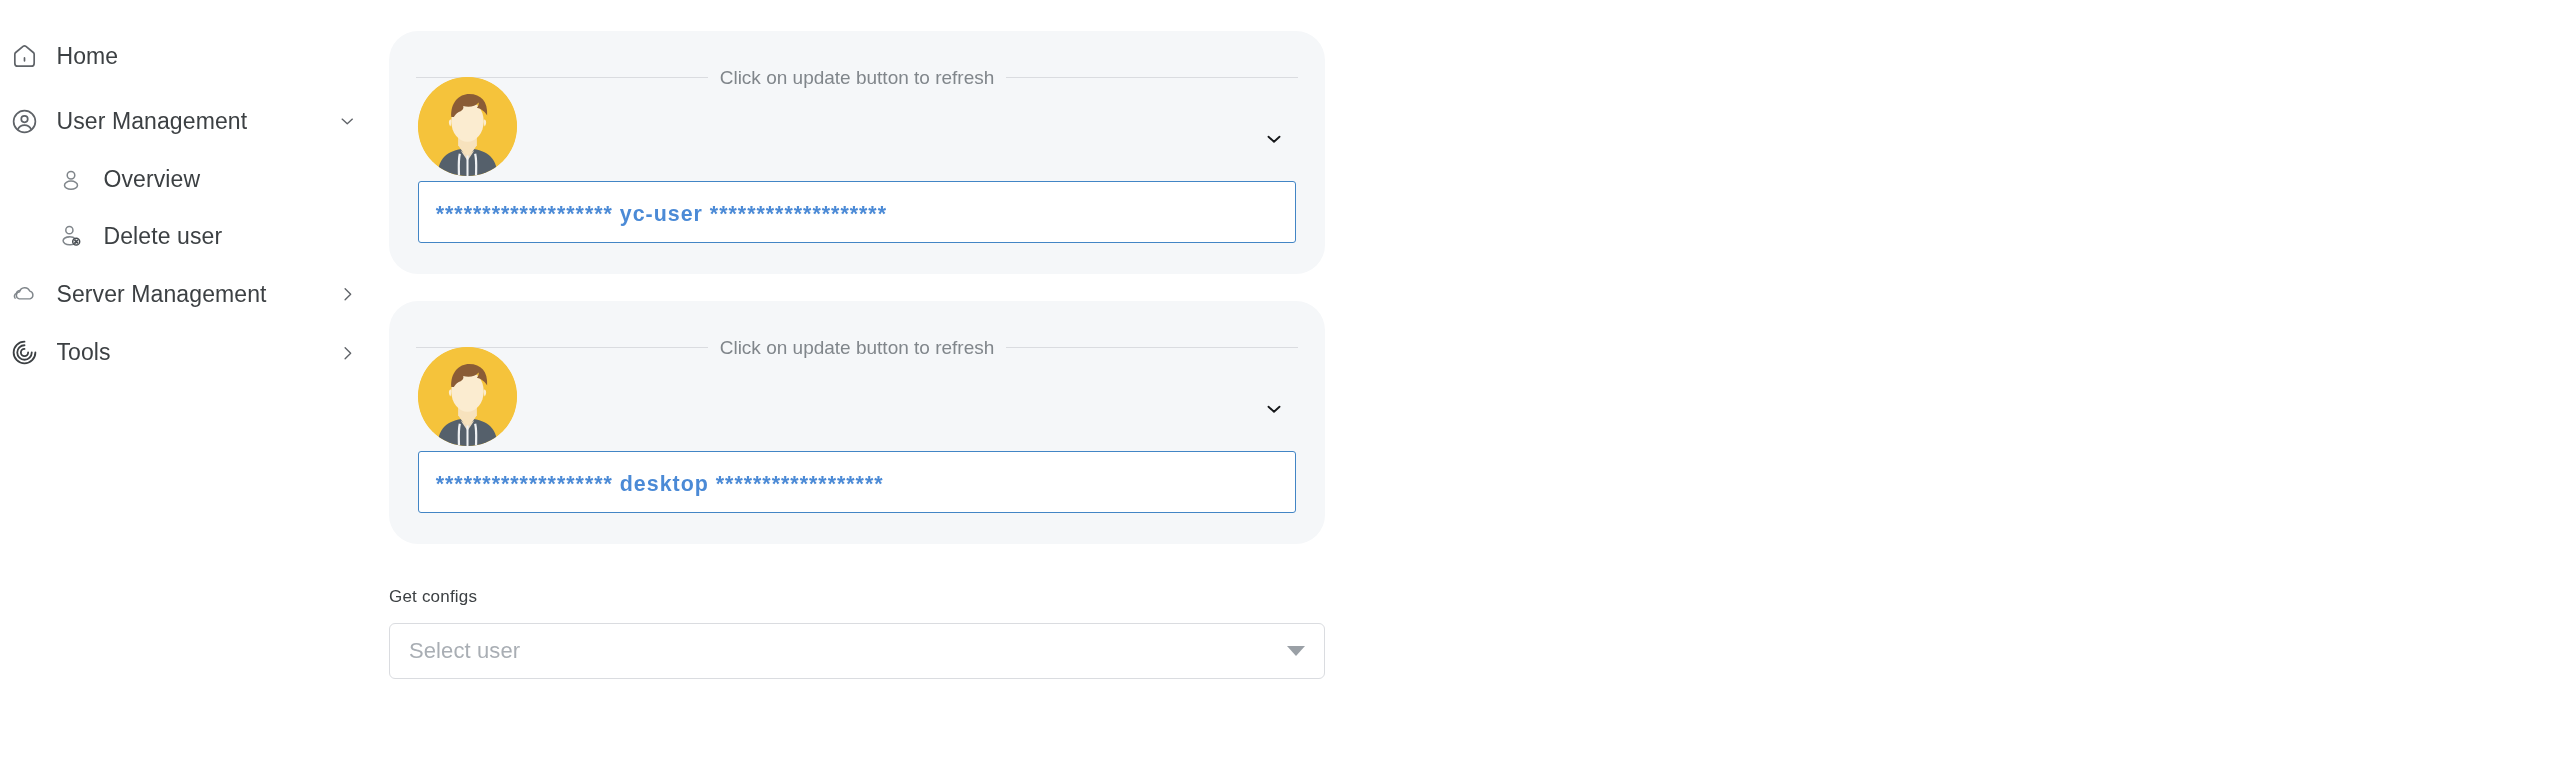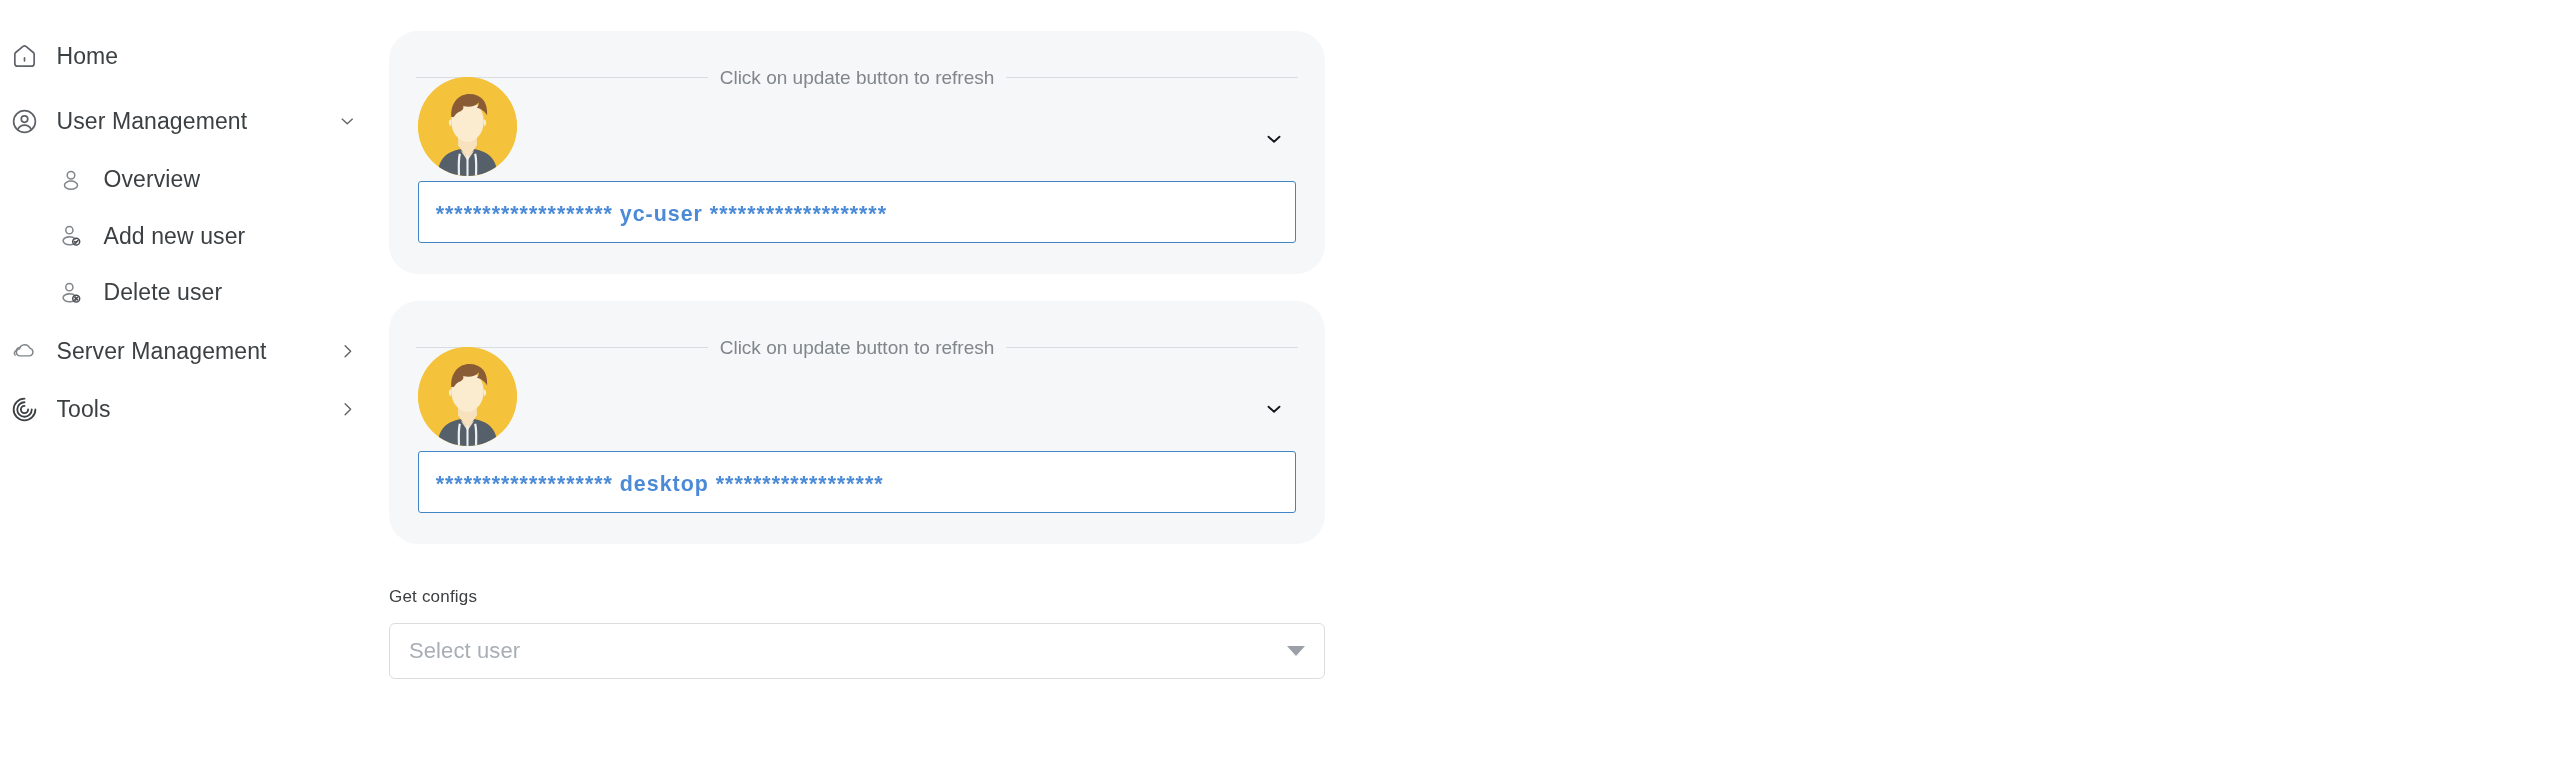--- a/index.html
+++ b/index.html
@@ -241,31 +241,20 @@
   <div class="nav-item sub sp-sub">
     <span class="ico">
       <svg width="26" height="26" viewBox="0 0 24 24" fill="none" stroke="#80868b" stroke-width="1.4" stroke-linecap="round" stroke-linejoin="round">
         <circle cx="12" cy="7.6" r="3.5"></circle>
         <ellipse cx="12" cy="16.8" rx="6" ry="3.8"></ellipse>
       </svg>
     </span>
     <span class="nav-label">Overview</span>
   </div>
 
-  <div class="nav-item sub sp-sub">
-    <span class="ico">
-      <svg width="26" height="26" viewBox="0 0 24 24" fill="none" stroke="#80868b" stroke-width="1.4" stroke-linecap="round" stroke-linejoin="round">
-        <circle cx="10.5" cy="6.6" r="3.3"></circle>
-        <path d="M16.2 18.4 A5.8 3.6 0 0 1 10.5 20 A5.8 3.6 0 0 1 4.7 16.4 A5.8 3.6 0 0 1 10.5 12.8 A5.8 3.6 0 0 1 15.9 14.8"></path>
-        <circle cx="16.8" cy="17.2" r="3.2" fill="none" stroke="#4a4f54"></circle>
-        <path d="M15.3 17.2 L16.4 18.3 L18.4 16.2" stroke="#4a4f54" stroke-width="1.5"></path>
-      </svg>
-    </span>
-    <span class="nav-label">Add new user</span>
-  </div>
 
   <div class="nav-item sub sp-gap">
     <span class="ico">
       <svg width="26" height="26" viewBox="0 0 24 24" fill="none" stroke="#80868b" stroke-width="1.4" stroke-linecap="round" stroke-linejoin="round">
         <circle cx="10.5" cy="6.6" r="3.3"></circle>
         <path d="M16.2 18.4 A5.8 3.6 0 0 1 10.5 20 A5.8 3.6 0 0 1 4.7 16.4 A5.8 3.6 0 0 1 10.5 12.8 A5.8 3.6 0 0 1 15.9 14.8"></path>
         <circle cx="16.8" cy="17.2" r="3.2" fill="none" stroke="#4a4f54"></circle>
         <path d="M15.6 16.0 L18.0 18.4 M18.0 16.0 L15.6 18.4" stroke="#4a4f54" stroke-width="1.5"></path>
       </svg>
     </span>

